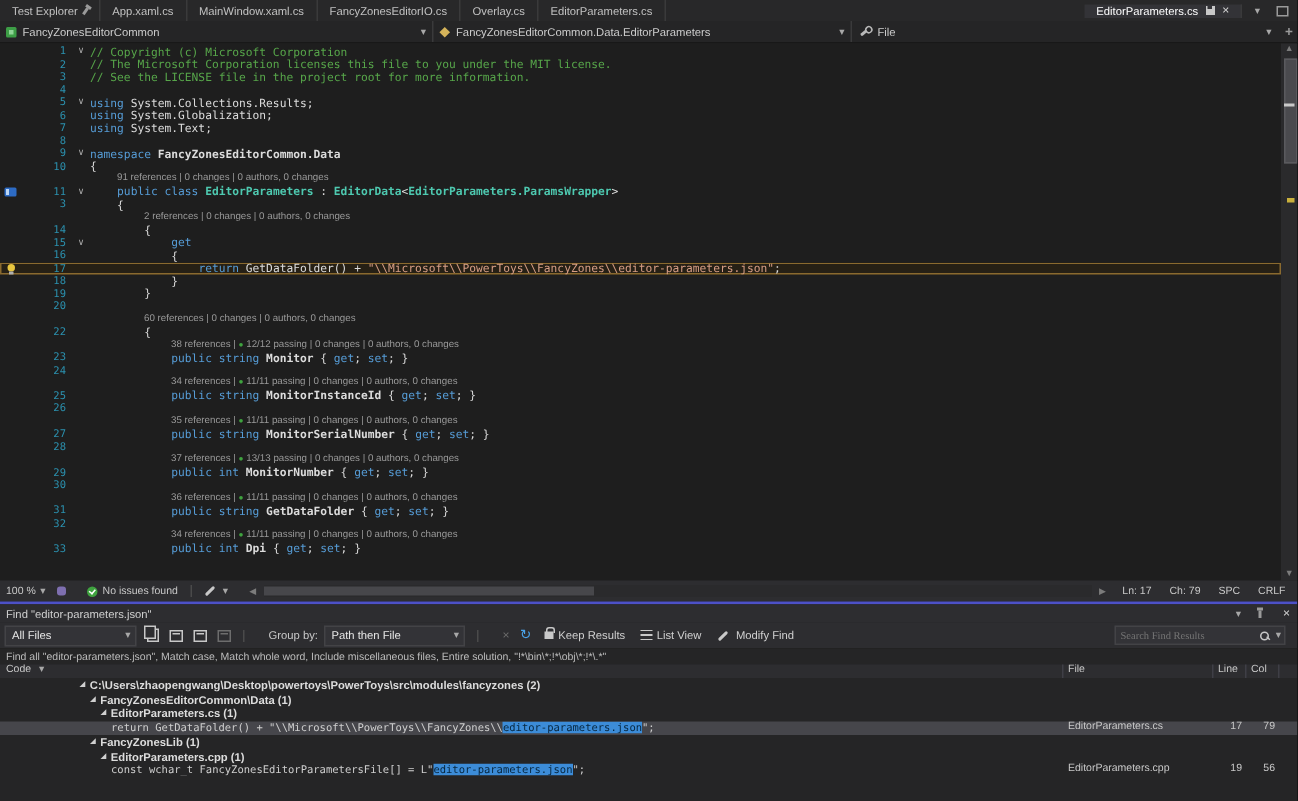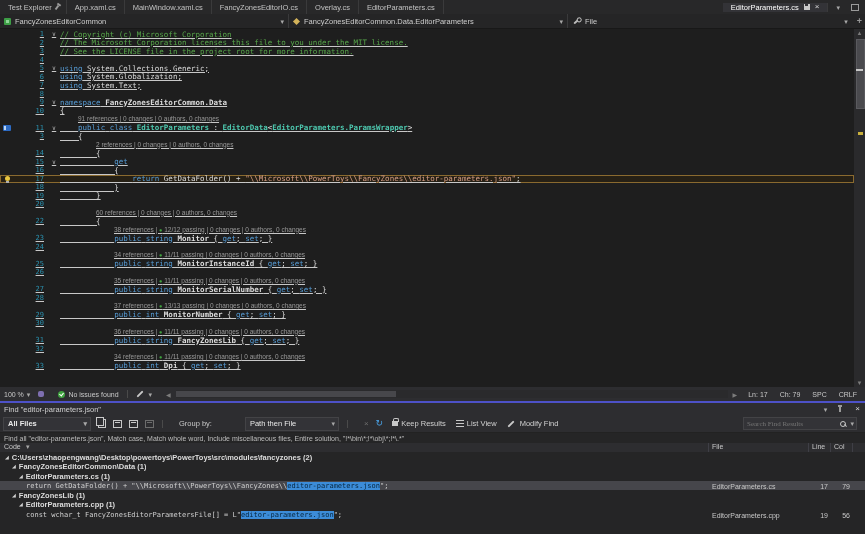--- a/index.html
+++ b/index.html
@@ -27,21 +27,21 @@
   #nav-member{width:278px;}
   .proj-ico{display:inline-block;width:7px;height:7px;background:#3d9e46;border-radius:1px;margin:0 4px 0 4px;position:relative;}
   .proj-ico::after{content:"";position:absolute;left:2px;top:2px;width:3px;height:3px;background:#8fd496;}
   .class-ico{display:inline-block;width:5px;height:5px;background:#d4b35a;transform:rotate(45deg);margin:0 5px 0 5px;}
   .wrench-ico{display:inline-block;width:8px;height:2px;background:#b9b9b9;border-radius:1px;transform:rotate(-40deg);margin:0 4px 0 5px;position:relative;}
   .wrench-ico::before{content:"";position:absolute;right:-1px;top:-1px;width:3px;height:3px;border:1px solid #b9b9b9;border-radius:50%;background:#252526;}
   .split-plus{margin:0 3px 0 5px;font-size:9px;color:#9a9a9a;font-weight:bold;}
   
   #editor{position:absolute;left:0;top:29px;width:865px;height:358px;background:#1e1e1e;overflow:hidden;}
   #editor-lines{position:absolute;left:0;top:1px;width:854px;}
-  .erow{display:flex;align-items:center;height:8.5px;position:relative;text-decoration:underline;}
+  .erow{display:flex;align-items:center;height:8.5px;position:relative;}
   .erow .glyph{width:16px;height:100%;position:relative;flex:none;}
   .erow .lnum{width:28px;flex:none;text-align:right;font-family:"DejaVu Sans Mono",monospace;font-size:7px;color:#2b91af;padding-right:4px;}
   .erow .fold{width:12px;flex:none;text-align:center;font-size:6px;color:#aeaeae;line-height:1;}
   .erow .code{flex:1;font-family:"DejaVu Sans Mono",monospace;font-size:7.5px;white-space:pre;line-height:1;}
   .erow.hl{background:#262015;box-shadow:inset 0 0 0 1px #8a6a2f;}
   .lens-row .code{font-family:"Liberation Sans",sans-serif;font-size:6.5px;color:#9a9a9a;}
   .lens-dot{color:#3fa33f;font-size:5.5px;}
   .tk-c{color:#57a64a;} .tk-k{color:#569cd6;} .tk-t{color:#4ec9b0;font-weight:bold;}
   .tk-p{color:#dcdcdc;} .tk-b{color:#dcdcdc;font-weight:bold;} .tk-s{color:#d69d85;}
   .marker-ico{position:absolute;left:3px;top:1px;width:8px;height:6px;background:#2d6bc4;border-radius:1px;}
@@ -70,23 +70,23 @@
   
   #splitter{position:absolute;left:0;top:401px;width:865px;height:2px;background:#4d51c8;}
   
   #findpanel{position:absolute;left:0;top:403px;width:865px;height:131px;background:#252526;}
   #find-title{height:12px;display:flex;align-items:center;background:#2d2d30;font-size:7.5px;color:#d0d0d0;padding-left:4px;}
   #find-title .sp{flex:1;}
   #find-title .caret{margin-right:8px;}
   #find-title .pin-ico{margin-right:9px;transform:rotate(0deg);}
   #find-title .close-x{margin-right:5px;}
   #find-toolbar{height:17px;display:flex;align-items:center;background:#2d2d30;border-bottom:1px solid #222;}
-  .combo{height:12px;background:#333337;border:1px solid #434346;display:flex;align-items:center;font-size:7.5px;color:#e8e8e8;position:relative;padding-left:4px;margin-left:29px;}
+  .combo{height:12px;background:#333337;border:1px solid #434346;display:flex;align-items:center;font-size:7.5px;color:#e8e8e8;position:relative;padding-left:4px;}
   .combo .caret{position:absolute;right:3px;}
-  #combo-scope{width:82px;margin-left:3px;font-weight:bold;}
+  #combo-scope{width:82px;margin-left:3px;}
   #combo-group{width:88px;}
   .tbico{display:inline-block;position:relative;margin-left:7px;}
   .copy-ico{width:6px;height:7px;border:1px solid #c8c8c8;}
   .copy-ico::after{content:"";position:absolute;left:-3px;top:-3px;width:6px;height:7px;border:1px solid #c8c8c8;background:#2d2d30;}
   .box-ico{width:7px;height:6px;border:1px solid #c8c8c8;}
   .box-ico::after{content:"";position:absolute;left:1px;top:1px;width:5px;height:1px;background:#c8c8c8;}
   .box-ico.dim{border-color:#6d6d6d;}
   .box-ico.dim::after{background:#6d6d6d;}
   .grouplbl{font-size:7.5px;color:#c8c8c8;margin:0 4px 0 8px;}
   .clear-ico{color:#6d6d6d;font-size:8px;margin-left:8px;}
@@ -102,21 +102,21 @@
   #find-search .caret{margin:0 2px 0 4px;}
   #find-summary{height:10px;display:flex;align-items:center;font-size:7px;color:#bcbcbc;padding-left:4px;white-space:nowrap;}
   #find-header{height:9px;position:relative;background:#2d2d30;font-size:7px;color:#c8c8c8;}
   #find-header .hcode{position:absolute;left:4px;top:0;}
   #find-header .caret{position:absolute;left:26px;top:0;}
   .h-file{position:absolute;left:712px;top:0;}
   .h-line{position:absolute;left:812px;top:0;}
   .h-col{position:absolute;left:834px;top:0;}
   .colsep{position:absolute;top:0;width:1px;height:9px;background:#3f3f46;}
   #find-rows{position:relative;}
-  .frow{position:relative;height:9.5px;display:flex;align-items:flex-end;font-size:7.5px;}
+  .frow{position:relative;height:9.5px;display:flex;align-items:flex-start;font-size:7.5px;padding-left:48px;}
   .frow.sel{background:#46464b;}
   .fleft{display:flex;align-items:center;white-space:pre;overflow:hidden;flex:none;max-width:700px;}
   .tri{font-size:5px;color:#d0d0d0;margin-right:3px;line-height:1;}
   .gtext{color:#dcdcdc;font-weight:bold;}
   .rpre,.rpost{font-family:"DejaVu Sans Mono",monospace;font-size:7px;color:#cfcfcf;}
   .rmatch{font-family:"DejaVu Sans Mono",monospace;font-size:7px;background:#3c8cd8;color:#06263e;}
   .ffile{position:absolute;left:712px;color:#c8c8c8;font-size:7px;}
   .fline{position:absolute;left:804px;width:24px;text-align:right;font-size:7px;}
   .fcol{position:absolute;left:828px;width:22px;text-align:right;font-size:7px;}
 </style>
@@ -200,21 +200,21 @@
         <div class="erow">
           <div class="glyph"></div>
           <span class="lnum">4</span>
           <span class="fold"></span>
           <div class="code"></div>
         </div>
         <div class="erow">
           <div class="glyph"></div>
           <span class="lnum">5</span>
           <span class="fold">∨</span>
-          <div class="code"><span class="tk-k">using</span><span class="tk-p"> System.Collections.Generic;</span></div>
+          <div class="code"><span class="tk-k">using</span><span class="tk-p"> System.Collections.Results;</span></div>
         </div>
         <div class="erow">
           <div class="glyph"></div>
           <span class="lnum">6</span>
           <span class="fold"></span>
           <div class="code"><span class="tk-k">using</span><span class="tk-p"> System.Globalization;</span></div>
         </div>
         <div class="erow">
           <div class="glyph"></div>
           <span class="lnum">7</span>
@@ -396,21 +396,21 @@
         <div class="erow lens-row">
           <div class="glyph"></div>
           <span class="lnum"></span>
           <span class="fold"></span>
           <div class="code" style="padding-left: 54px;"><span>36 references | </span><span class="lens-dot">●</span><span> 11/11 passing | </span><span>0 changes | 0 authors, 0 changes</span></div>
         </div>
         <div class="erow">
           <div class="glyph"></div>
           <span class="lnum">31</span>
           <span class="fold"></span>
-          <div class="code"><span class="tk-p">            </span><span class="tk-k">public</span><span class="tk-p"> </span><span class="tk-k">string</span><span class="tk-b"> FancyZonesLib</span><span class="tk-p"> { </span><span class="tk-k">get</span><span class="tk-p">; </span><span class="tk-k">set</span><span class="tk-p">; }</span></div>
+          <div class="code"><span class="tk-p">            </span><span class="tk-k">public</span><span class="tk-p"> </span><span class="tk-k">string</span><span class="tk-b"> GetDataFolder</span><span class="tk-p"> { </span><span class="tk-k">get</span><span class="tk-p">; </span><span class="tk-k">set</span><span class="tk-p">; }</span></div>
         </div>
         <div class="erow">
           <div class="glyph"></div>
           <span class="lnum">32</span>
           <span class="fold"></span>
           <div class="code"></div>
         </div>
         <div class="erow lens-row">
           <div class="glyph"></div>
           <span class="lnum"></span>

